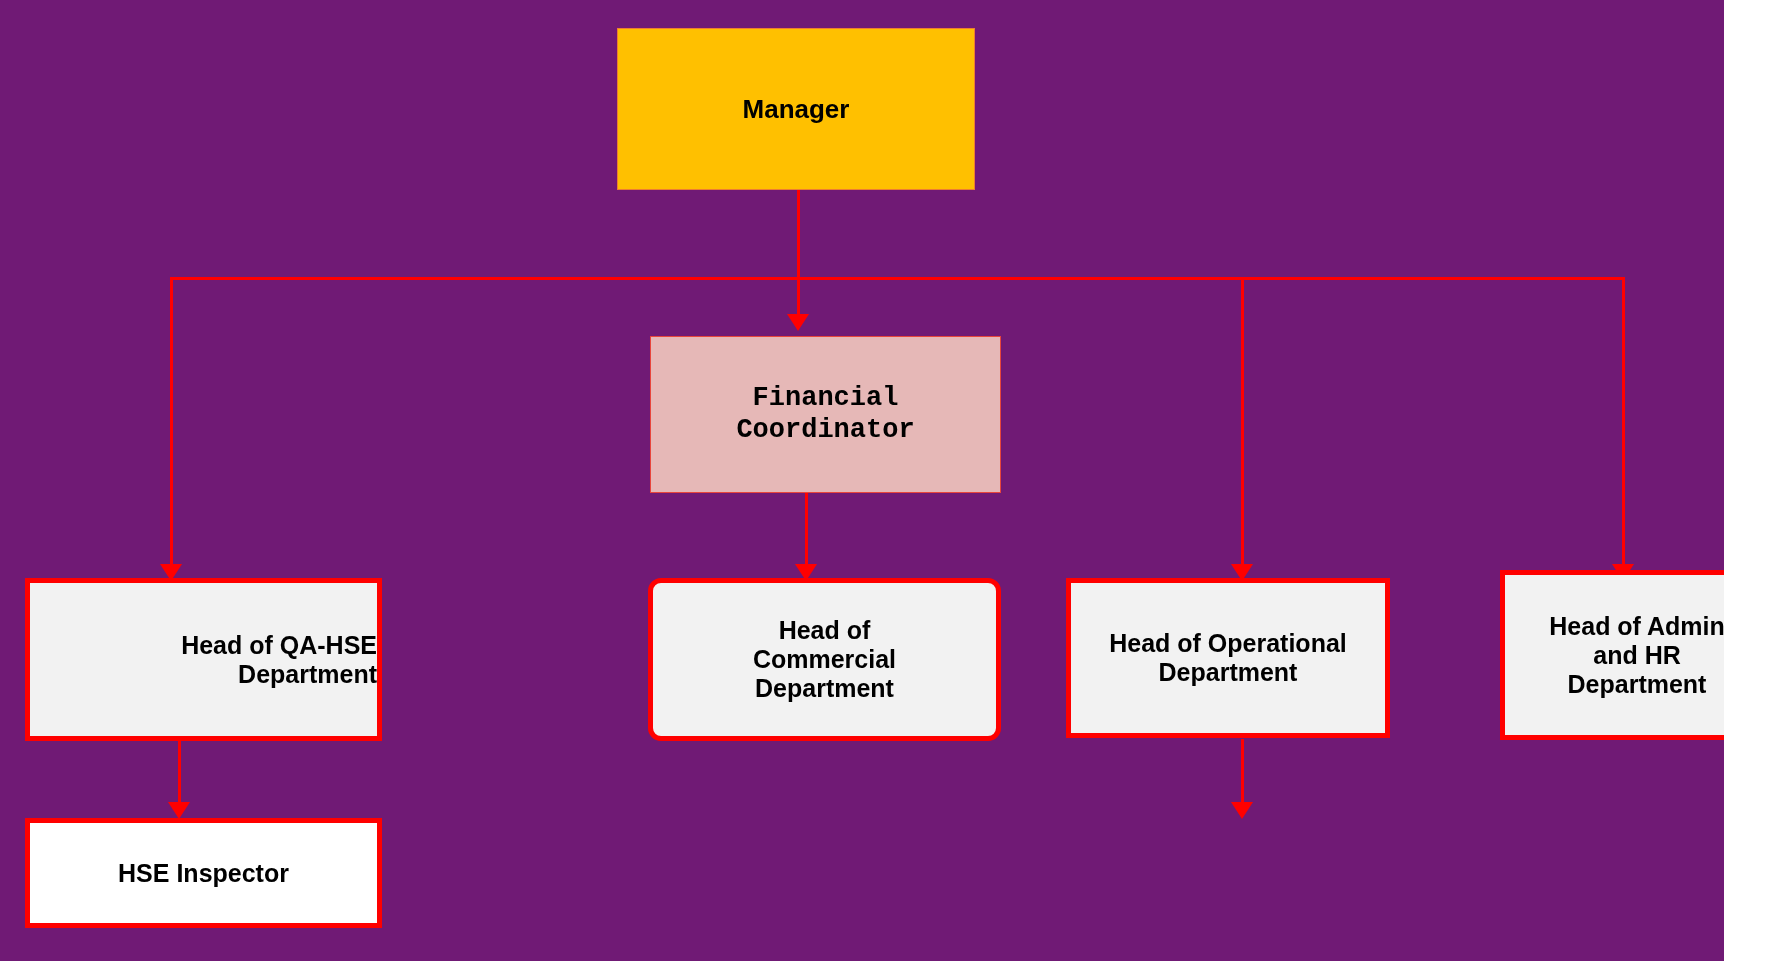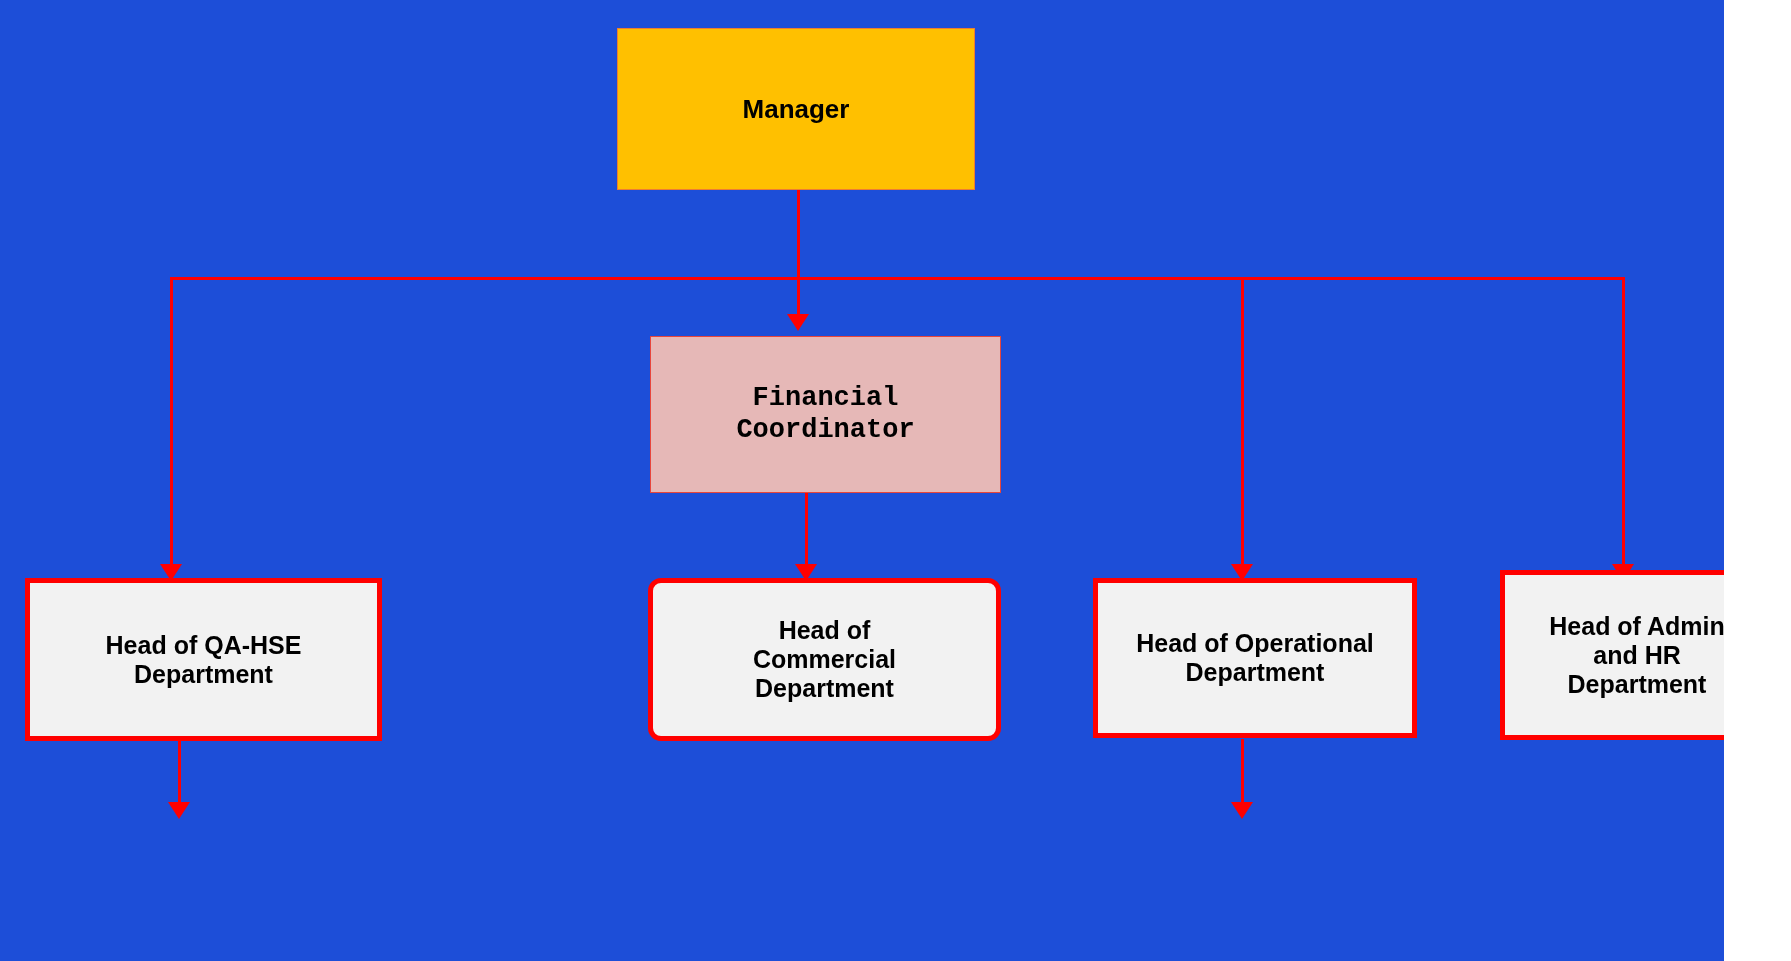--- a/index.html
+++ b/index.html
@@ -7,21 +7,21 @@
     padding: 0;
     background: #ffffff;
   }
   body {
     font-family: "Liberation Sans", sans-serif;
   }
   #chart-canvas {
     position: relative;
     width: 1724px;
     height: 961px;
-    background: #1d4ed8;
+    background: #701a75;
     overflow: hidden;
   }
   .node {
     position: absolute;
     box-sizing: border-box;
     display: flex;
     align-items: center;
     justify-content: center;
     text-align: center;
     color: #000000;
@@ -116,37 +116,40 @@
 
   <div class="node node--root" style="left:617px; top:28px; width:358px; height:162px;">
     <span class="node-label">Manager</span>
   </div>
 
   <div class="node node--coordinator" style="left:650px; top:336px; width:351px; height:157px;">
     <span class="node-label">Financial
 Coordinator</span>
   </div>
 
-  <div class="node node--dept" style="left:25px; top:578px; width:357px; height:163px;">
+  <div class="node node--dept" style="left:25px; top:578px; width:357px; height:163px;text-align:right;">
     <span class="node-label">Head of QA-HSE
 Department</span>
   </div>
 
   <div class="node node--dept" style="left:648px; top:578px; width:353px; height:163px;border-radius:13px;">
     <span class="node-label">Head of
 Commercial
 Department</span>
   </div>
 
-  <div class="node node--dept" style="left:1093px; top:578px; width:324px; height:160px;">
+  <div class="node node--dept" style="left:1066px; top:578px; width:324px; height:160px;">
     <span class="node-label">Head of Operational
 Department</span>
   </div>
 
   <div class="node node--dept" style="left:1500px; top:570px; width:274px; height:170px;text-align:center;">
     <span class="node-label">Head of Admin
 and HR
 Department</span>
   </div>
 
+  <div class="node node--leaf" style="left:25px; top:818px; width:357px; height:110px;">
+    <span class="node-label">HSE Inspector</span>
+  </div>
 
 
 </div>
 
 </body></html>

